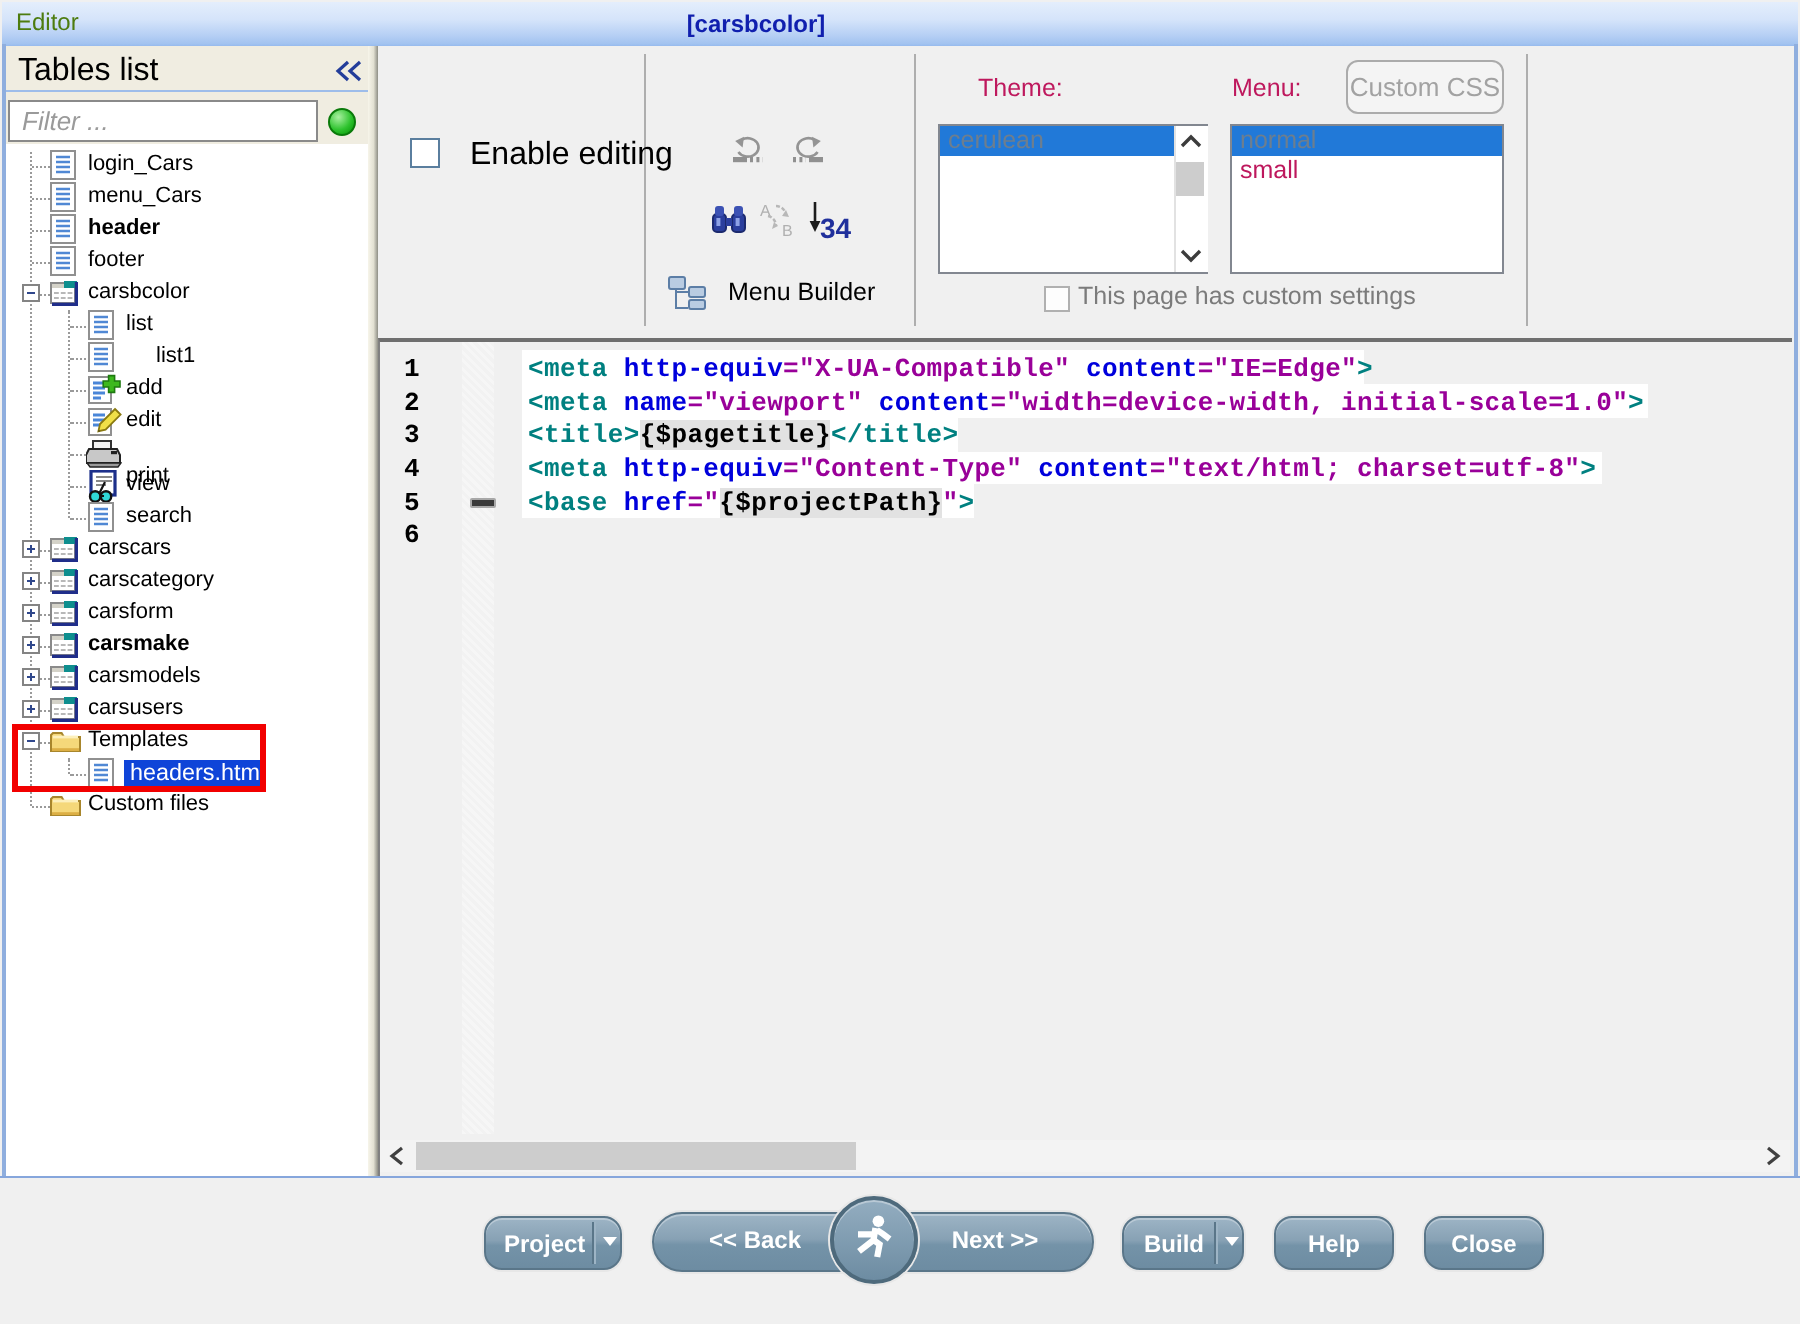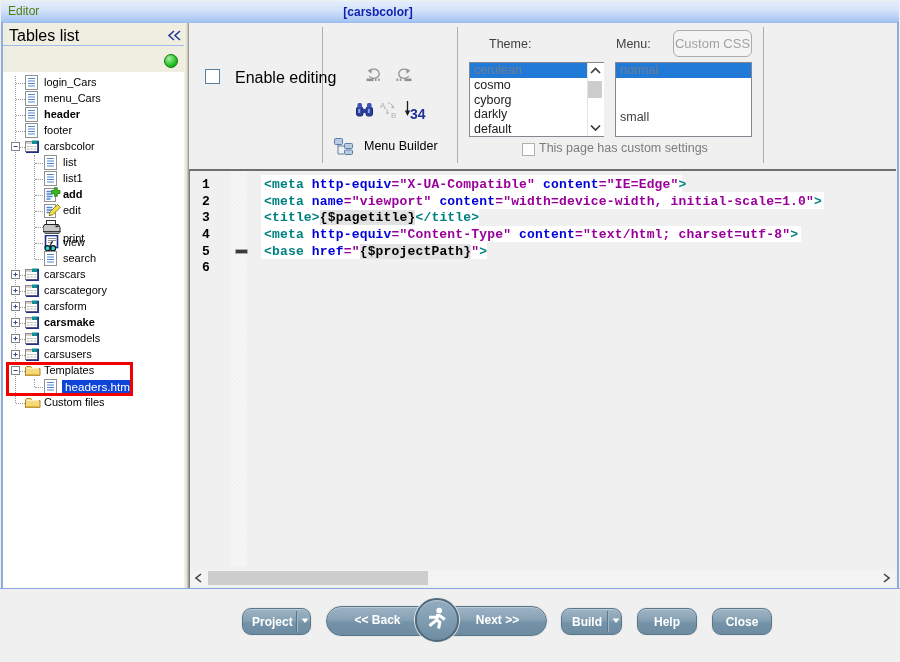--- a/index.html
+++ b/index.html
@@ -25,37 +25,40 @@
 .mono{font-family:"Liberation Mono",monospace;font-size:13px;font-weight:bold;white-space:pre;}
 .cl{letter-spacing:.17px;}
 .t{color:#008080}.a{color:#0000dc}.s{color:#990099}
 .v{color:#000;background:#e2e2e2;}
 #blueline{left:0;top:588px;width:900px;height:1px;background:#86a6dc;}
 
 .btn{height:27px;border-radius:9px;
  background:linear-gradient(#9db4c5,#87a1b4 45%,#7493a8 55%,#6d8ca2);
  border:1px solid #5a7689;box-shadow:0 0 0 1px #e7e7e7, inset 0 1px 0 #b9c9d5;
  color:#fff;font-weight:bold;font-size:12px;text-align:center;line-height:26px;box-sizing:border-box;}
-.grayt{color:#404040;}
+.grayt{color:#be185d;}
 </style>
 </head>
 <body>
 <div id="titlebar" class="abs"></div>
 <div class="abs" style="left:1px;top:22px;width:2px;height:566px;background:#8faede;"></div>
 <div class="abs" style="left:897px;top:22px;width:2px;height:566px;background:#8faede;"></div>
 <div class="abs ttxt" style="left:8px;color:#4d7c0f;">Editor</div>
 <div class="abs ttxt" style="left:0;top:5px;width:756px;text-align:center;font-weight:bold;color:#101fae;">[carsbcolor]</div>
 
 <div id="lpanel" class="abs">
  <div id="lphead" class="abs"></div>
  <div class="abs" style="left:6px;top:4px;font-size:16px;">Tables list</div>
  <svg class="abs" style="left:164px;top:7px" width="15" height="11">
       <path d="M7 1 L2 5.5 L7 10 M13 1 L8 5.5 L13 10" stroke="#233d9a" stroke-width="1.6" fill="none"></path>
     </svg>
  <div id="lpfilter" class="abs"></div>
+ <div class="abs" style="left:1px;top:27px;width:153px;height:19px;background:#fff;border:1px solid #8a8a8a;">
+   <div class="abs" style="left:6px;top:2px;font-size:13px;font-style:italic;color:#9a9a9a;">Filter ...</div>
+ </div>
  <div class="abs" style="left:161px;top:31px;width:12px;height:12px;border-radius:50%;
    background:radial-gradient(circle at 35% 30%,#a8f0a0,#2fc32f 55%,#009000);border:1px solid #0a7a0a;"></div>
 </div>
 
 <div id="tree">
 <div class="abs dotv" style="left:15px;top:76px;height:327px;"></div>
 <div class="abs dotv" style="left:34px;top:155px;height:104px;"></div>
 <div class="abs dotv" style="left:34px;top:379px;height:8px;"></div>
 <div class="abs doth" style="left:16px;top:83px;width:9px;"></div>
 <svg class="abs" style="left:25px;top:75px" width="13" height="15">
@@ -98,28 +101,28 @@
 <svg class="abs" style="left:44px;top:155px" width="13" height="15">
       <rect x="0.5" y="0.5" width="12" height="14" fill="#fff" stroke="#909090"></rect>
       <path stroke="#5088d4" stroke-width="1.2" fill="none" d="M3 3.5h7M3 6h7M3 8.5h7M3 11h7"></path>
     </svg>
 <div class="abs treetxt" style="left:63px;top:156px;">list</div>
 <div class="abs doth" style="left:35px;top:179px;width:8px;"></div>
 <svg class="abs" style="left:44px;top:171px" width="13" height="15">
       <rect x="0.5" y="0.5" width="12" height="14" fill="#fff" stroke="#909090"></rect>
       <path stroke="#5088d4" stroke-width="1.2" fill="none" d="M3 3.5h7M3 6h7M3 8.5h7M3 11h7"></path>
     </svg>
-<div class="abs treetxt" style="left:63px;top:172px;">list1</div>
+<div class="abs treetxt" style="left:78px;top:172px;">list1</div>
 <div class="abs doth" style="left:35px;top:195px;width:8px;"></div>
 <svg class="abs" style="left:44px;top:187px" width="17" height="16">
       <rect x="0.5" y="1.5" width="11" height="13" fill="#fff" stroke="#909090"></rect>
       <path stroke="#4a86d8" stroke-width="1.4" fill="none" d="M2.5 4.5h6M2.5 7h6M2.5 9.5h6M2.5 12h4"></path>
       <path d="M12.5 0.8 h3 v2.7 h2.7 v3 h-2.7 v2.7 h-3 v-2.7 h-2.7 v-3 h2.7 Z" transform="translate(-2.2,0)" fill="#3db81e" stroke="#1e7a10" stroke-width="0.8"></path>
     </svg>
-<div class="abs treetxt" style="left:63px;top:188px;font-weight:bold;">add</div>
+<div class="abs treetxt" style="left:63px;top:188px;">add</div>
 <div class="abs doth" style="left:35px;top:211px;width:8px;"></div>
 <svg class="abs" style="left:44px;top:203px" width="18" height="16">
       <rect x="0.5" y="1.5" width="11" height="13" fill="#fff" stroke="#909090"></rect>
       <path stroke="#4a86d8" stroke-width="1.4" fill="none" d="M2.5 4.5h6M2.5 7h6M2.5 9.5h5"></path>
       <path d="M13.5 1.5 l2.8 2.8 -7.5 7.5 -3.6 0.8 0.8 -3.6 Z" fill="#f0e048" stroke="#8a7a10" stroke-width="0.9"></path>
       <path d="M6 12.6 l-0.8 0.2 0.2 -0.8 Z" fill="#222"></path>
     </svg>
 <div class="abs treetxt" style="left:63px;top:204px;">edit</div>
 <div class="abs doth" style="left:35px;top:227px;width:8px;"></div>
 <svg class="abs" style="left:43px;top:220px" width="18" height="14">
@@ -301,35 +304,34 @@
  <rect x="0.5" y="0.5" width="8" height="6" rx="1" fill="#b9cce2" stroke="#5c7ea6"></rect>
  <rect x="10.5" y="5.5" width="8" height="5" rx="1" fill="#b9cce2" stroke="#5c7ea6"></rect>
  <rect x="10.5" y="12" width="8" height="4.5" rx="1" fill="#b9cce2" stroke="#5c7ea6"></rect>
  <path d="M4 7 v9 h6 M4 8 h6" stroke="#5c7ea6" fill="none"></path>
 </svg>
 <div class="abs" style="left:364px;top:139px;font-size:12.5px;">Menu Builder</div>
 
 <div class="abs grayt" style="left:489px;top:37px;font-size:12.5px;">Theme:</div>
 <div class="abs" style="left:469px;top:62px;width:135px;height:75px;background:#fff;border:1px solid #828790;box-sizing:border-box;font-size:12.5px;">
   <div style="height:15px;background:#2179d8;color:#6d7e8e;padding:0 0 0 4px;line-height:15px;">cerulean</div>
-  <div style="padding:0 0 0 4px;line-height:14.6px;color:#1c1c1c;">cosmo<br>cyborg<br>darkly<br>default</div>
 </div>
 <div class="abs" style="left:587px;top:63px;width:16px;height:73px;background:#fff;border-left:1px solid #e2e2e2;"></div>
 <svg class="abs" style="left:590px;top:67px" width="11" height="8">
     <path d="M1 6 L5.5 1.5 L10 6" stroke="#3c3c3c" stroke-width="1.7" fill="none"></path>
   </svg>
 <div class="abs" style="left:588px;top:81px;width:14px;height:17px;background:#cdcdcd;"></div>
 <svg class="abs" style="left:590px;top:124px" width="11" height="8">
     <path d="M1 1.5 L5.5 6 L10 1.5" stroke="#3c3c3c" stroke-width="1.7" fill="none"></path>
   </svg>
 
 <div class="abs grayt" style="left:616px;top:37px;font-size:12.5px;">Menu:</div>
 <div class="abs" style="left:615px;top:62px;width:137px;height:75px;background:#fff;border:1px solid #828790;box-sizing:border-box;font-size:12.5px;">
   <div style="height:15px;background:#2179d8;color:#6d7e8e;padding:0 0 0 4px;line-height:15px;">normal</div>
-  <div style="padding:0 0 0 4px;line-height:14.6px;color:#404040;margin-top:32px;">small</div>
+  <div style="padding:0 0 0 4px;line-height:14.6px;color:#be185d;">small</div>
 </div>
 
 <div class="abs" style="left:673px;top:30px;width:79px;height:27px;border:1px solid #ababab;border-radius:6px;
  background:#f4f4f4;color:#a2a2a2;font-size:13px;text-align:center;line-height:25px;box-sizing:border-box;">Custom CSS</div>
 
 <div class="abs" style="left:522px;top:143px;width:11px;height:11px;background:#fdfdfd;border:1px solid #b0b0b0;"></div>
 <div class="abs grayt" style="left:539px;top:141px;font-size:12.5px;color:#7b7b7b;">This page has custom settings</div>
 
 <div id="editor" class="abs"></div>
 

